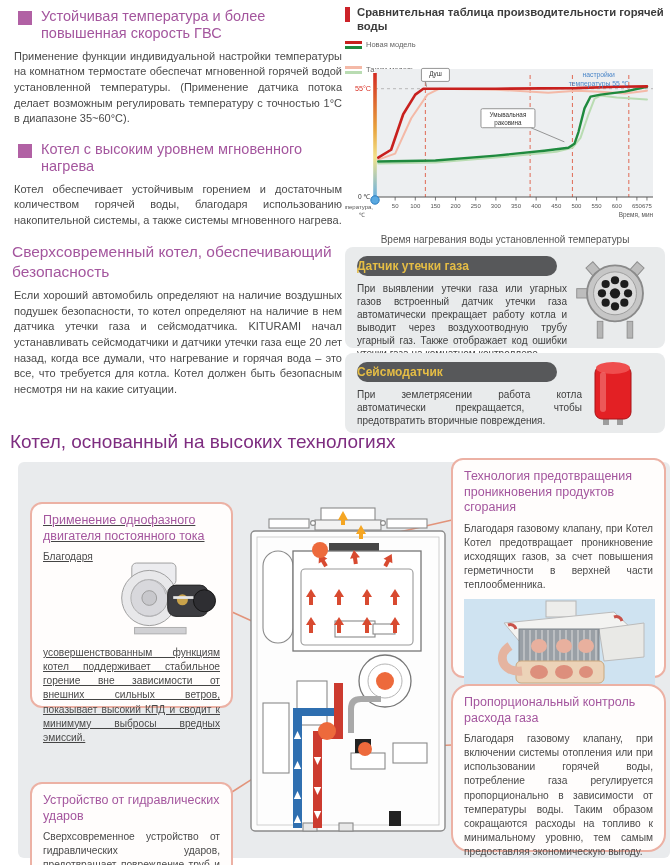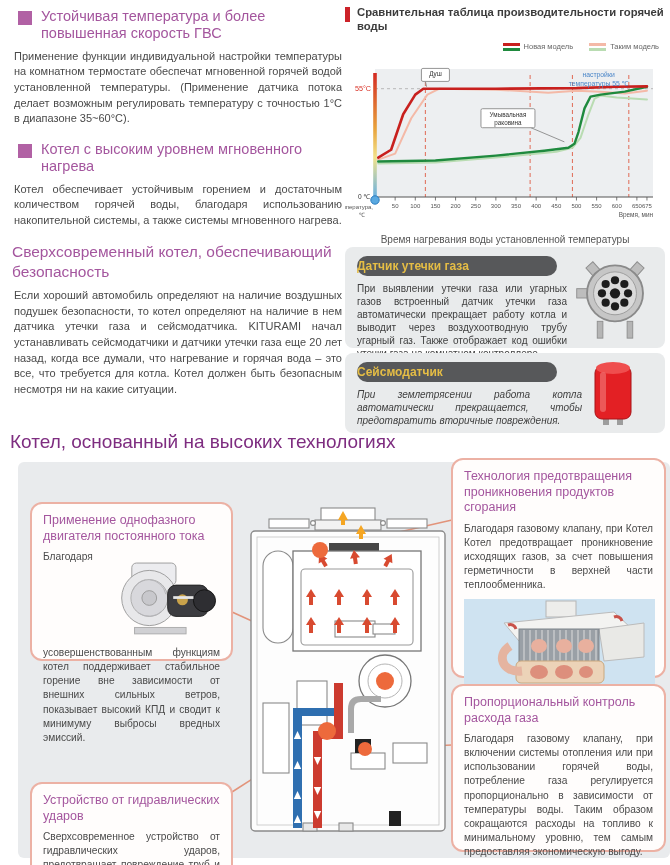--- a/index.html
+++ b/index.html
@@ -13,21 +13,21 @@
   .sec-head{display:flex;align-items:flex-start;margin-bottom:6px;}
   .bullet{width:14px;height:14px;background:#b161a4;margin:3px 9px 0 8px;flex:0 0 14px;}
   .sec-title{font-size:14.5px;line-height:1.2;color:#a4569e;}
   .sec-title-big{font-size:15.5px;line-height:1.25;color:#a4569e;margin:4px 0 7px 2px;}
   .sec-body{font-size:11px;line-height:1.42;text-align:justify;color:#4a4a4a;margin-left:4px;}
   
   .chart-panel{position:absolute;left:345px;top:6px;width:320px;}
   .chart-title-row{display:flex;align-items:flex-start;}
   .red-bar{width:5px;height:15px;background:#cc2229;margin:1px 7px 0 0;flex:0 0 5px;}
   .chart-title{font-size:11.3px;font-weight:bold;color:#3c3c3c;line-height:1.2;}
-  .legend-row{display:flex;justify-content:flex-end;gap:16px;margin:7px 6px 2px 0;height:13px;}
+  .legend-row{display:flex;gap:16px;margin:7px 6px 2px 0;height:13px;flex-direction:column;}
   .leg-item{display:flex;align-items:center;gap:4px;}
   .leg-sw{display:flex;flex-direction:column;gap:2px;}
   .leg-sw i{display:block;width:17px;height:3px;}
   .leg-lb{font-size:7.5px;color:#666;}
   .chart-caption1{font-size:10px;color:#555;text-align:center;margin-top:3px;}
   .chart-caption2{font-size:9.3px;color:#e23b30;text-align:center;margin-top:1px;}
   
   .sensor-panel{position:absolute;left:345px;width:320px;background:#e9ebec;border-radius:8px;}
   .pill{width:200px;margin:9px 0 0 12px;background:#57585a;border-radius:13px;color:#e5bd45;
         font-size:12px;font-weight:bold;text-align:left;padding:3px 0;}
@@ -177,21 +177,21 @@
           <circle cx="-10" cy="-10" r="4.4"></circle>
       </g>
     </g>
     <rect x="26" y="72" width="6" height="18" fill="#b5b5b5" stroke="#8f8f8f"></rect>
     <rect x="58" y="72" width="6" height="18" fill="#b5b5b5" stroke="#8f8f8f"></rect>
   </svg>
 </div>
 
 <div class="sensor-panel" style="top:353px;height:80px;">
   <div class="pill">Сейсмодатчик</div>
-  <div class="sensor-body" style="width:225px;font-style:italic;">При землетрясении работа котла автоматически прекращается, чтобы предотвратить вторичные повреждения.</div>
+  <div class="sensor-body" style="width:225px;">При землетрясении работа котла автоматически прекращается, чтобы предотвратить вторичные повреждения.</div>
   <svg width="52" height="70" viewBox="0 0 52 70" style="position:absolute;right:26px;top:5px;">
     <rect x="16" y="58" width="6" height="9" fill="#9d9d9d"></rect>
     <rect x="30" y="58" width="6" height="9" fill="#9d9d9d"></rect>
     <rect x="8" y="8" width="36" height="53" rx="7" fill="#e32024" stroke="#a81216"></rect>
     <ellipse cx="26" cy="10" rx="17" ry="6" fill="#ef4e4e" stroke="#c02娱" stroke-width="0"></ellipse>
     <rect x="13" y="14" width="6" height="40" rx="3" fill="#f07070" opacity="0.7"></rect>
   </svg>
 </div>
 
 <div class="bottom-heading">Котел, основанный на высоких технологиях</div>
@@ -294,21 +294,21 @@
   <path d="M108,230 L108,206 Q108,196 118,196 L138,196" stroke="#a9a9a9" stroke-width="6" fill="none"></path>
 
   <g fill="#ed6a3c">
     <circle cx="77" cy="47" r="8"></circle>
     <circle cx="142" cy="178" r="9"></circle>
     <circle cx="84" cy="228" r="9"></circle>
     <circle cx="122" cy="246" r="7"></circle>
   </g>
 </svg>
 
-<div class="callout" style="left:30px;top:502px;width:203px;height:159px;">
+<div class="callout" style="left:30px;top:502px;width:203px;height:206px;text-decoration:underline;">
   <div class="callout-title">Применение однофазного двигателя постоянного тока</div>
   <div class="callout-body">
     <svg class="img-float" width="112" height="92" viewBox="0 0 120 100">
       <rect x="25" y="12" width="48" height="24" rx="5" fill="#ececef" stroke="#999"></rect>
       <circle cx="44" cy="50" r="30" fill="#e8e8ea" stroke="#999"></circle>
       <circle cx="44" cy="50" r="20" fill="#d8d8dc" stroke="#aaa"></circle>
       <circle cx="44" cy="50" r="8" fill="#c8c8cc" stroke="#999"></circle>
       <path d="M44,30 A20,20 0 0 1 62,46 M58,64 A20,20 0 0 1 32,66 M26,42 A20,20 0 0 1 40,30" stroke="#b5b5b8" fill="none"></path>
       <rect x="64" y="36" width="44" height="34" rx="9" fill="#3c3c40" stroke="#222"></rect>
       <circle cx="104" cy="53" r="12" fill="#2e2e32" stroke="#111"></circle>
@@ -354,16 +354,16 @@
     <ellipse cx="122" cy="47" rx="8" ry="7" fill="#e8b09e"></ellipse>
     <rect x="52" y="62" width="88" height="22" rx="5" fill="#ecd3b8" stroke="#c9a87f"></rect>
     <ellipse cx="75" cy="73" rx="9" ry="7" fill="#dd8f7c"></ellipse>
     <ellipse cx="100" cy="73" rx="9" ry="7" fill="#dd8f7c"></ellipse>
     <ellipse cx="122" cy="73" rx="7" ry="6" fill="#dd8f7c"></ellipse>
     <path d="M58,72 C38,74 32,56 46,47" stroke="#e5b4a0" stroke-width="9" fill="none"></path>
     <path d="M150,18 a6,6 0 0 1 8,4 M44,26 a6,6 0 0 1 8,4" stroke="#c9524a" stroke-width="3" fill="none"></path>
   </svg>
 </div>
 
-<div class="callout" style="left:451px;top:684px;width:215px;height:168px;">
+<div class="callout" style="left:451px;top:684px;width:215px;height:168px;border-radius:18px;">
   <div class="callout-title">Пропорциональный контроль расхода газа</div>
   <div class="callout-body">Благодаря газовому клапану, при включении системы отопления или при использовании горячей воды, потребление газа регулируется пропорционально в зависимости от температуры воды. Таким образом сокращаются расходы на топливо к минимальному уровню, тем самым предоставляя экономическую выгоду.</div>
 </div>
 
 </body></html>

